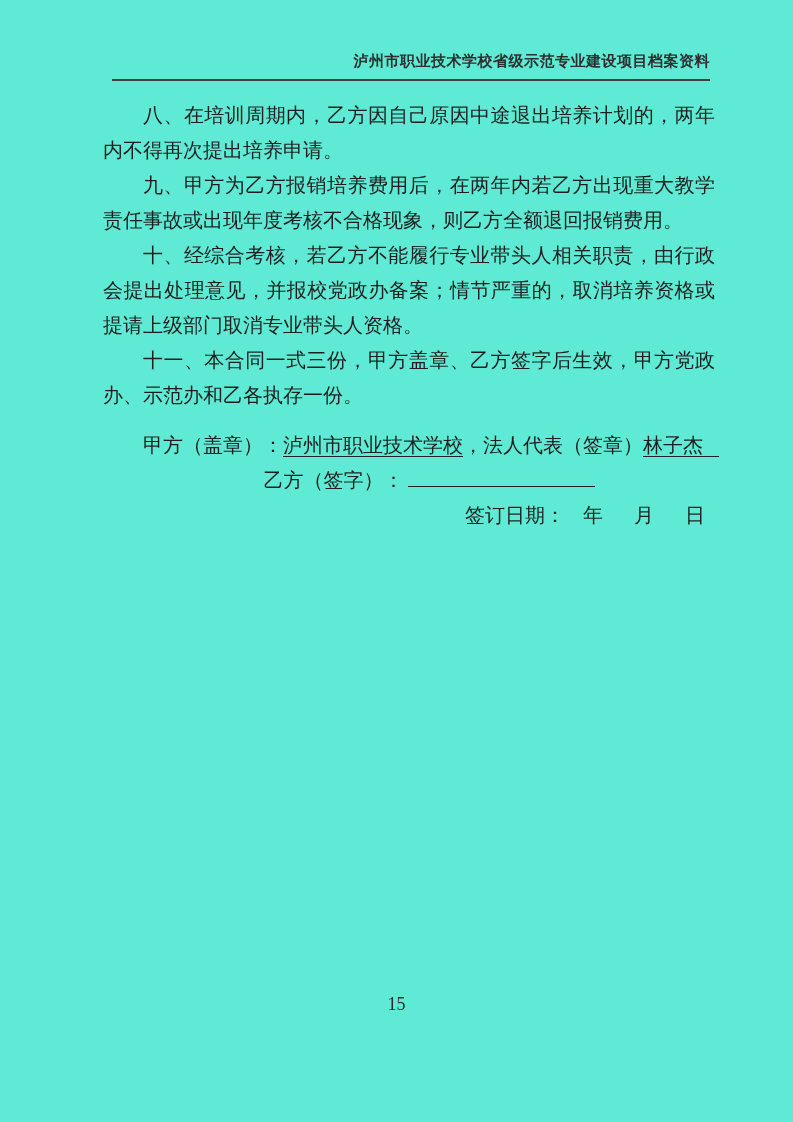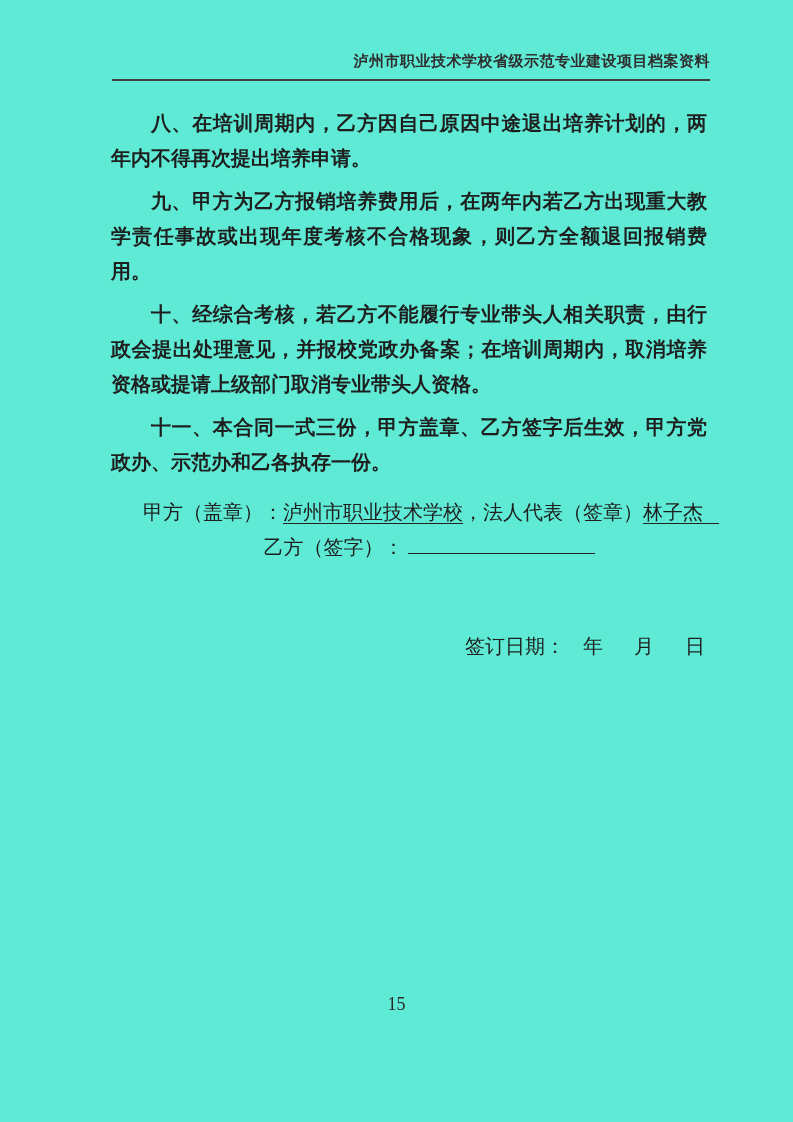--- a/index.html
+++ b/index.html
@@ -37,23 +37,22 @@
   .content {
     position: absolute;
     top: 98px;
     left: 103px;
     width: 612px;
     font-size: 20px;
     line-height: 35px;
     text-align: justify;
   }
   .clause {
-    margin: 8px;
+    margin: 0;
     text-indent: 2em;
-    font-weight: bold;
   }
   .sig-block {
     margin-top: 15px;
   }
   .sig-line {
     margin: 0;
     text-align: center;
     text-indent: 2em;
     white-space: nowrap;
   }
@@ -64,21 +63,20 @@
     padding-right: 16px;
   }
   .blank-underline {
     display: inline-block;
     width: 187px;
     height: 0.9em;
     border-bottom: 1.5px solid #222222;
     margin-left: 4px;
   }
   .date-line {
-    margin-top: 64px;
     padding-left: 362px;
     text-align: left;
     white-space: nowrap;
   }
   .gap-after-label { margin-left: 18px; }
   .gap-between     { margin-left: 31px; }
   .page-number {
     position: absolute;
     top: 994px;
     left: 0;
@@ -93,21 +91,21 @@
 
 <div class="page">
 
   <div class="header-title">泸州市职业技术学校省级示范专业建设项目档案资料</div>
   <div class="header-rule"></div>
 
   <div class="content">
 
     <p class="clause">八、在培训周期内，乙方因自己原因中途退出培养计划的，两年内不得再次提出培养申请。</p>
     <p class="clause">九、甲方为乙方报销培养费用后，在两年内若乙方出现重大教学责任事故或出现年度考核不合格现象，则乙方全额退回报销费用。</p>
-    <p class="clause">十、经综合考核，若乙方不能履行专业带头人相关职责，由行政会提出处理意见，并报校党政办备案；在培训周期内，取消培养资格或提请上级部门取消专业带头人资格。</p>
+    <p class="clause">十、经综合考核，若乙方不能履行专业带头人相关职责，由行政会提出处理意见，并报校党政办备案；情节严重的，取消培养资格或提请上级部门取消专业带头人资格。</p>
     <p class="clause">十一、本合同一式三份，甲方盖章、乙方签字后生效，甲方党政办、示范办和乙各执存一份。</p>
 
     <div class="sig-block">
       <p class="sig-line"><span>甲方（盖章）：</span><span class="u">泸州市职业技术学校</span><span>，</span><span>法人代表（签章）</span><span class="u u-tail">林子杰</span></p>
       <p class="sig-line"><span>乙方（签字）：</span><span class="blank-underline"></span></p>
     </div>
 
     <div class="date-line"><span>签订日期：</span><span class="gap-after-label">年</span><span class="gap-between">月</span><span class="gap-between">日</span></div>
 
   </div>

